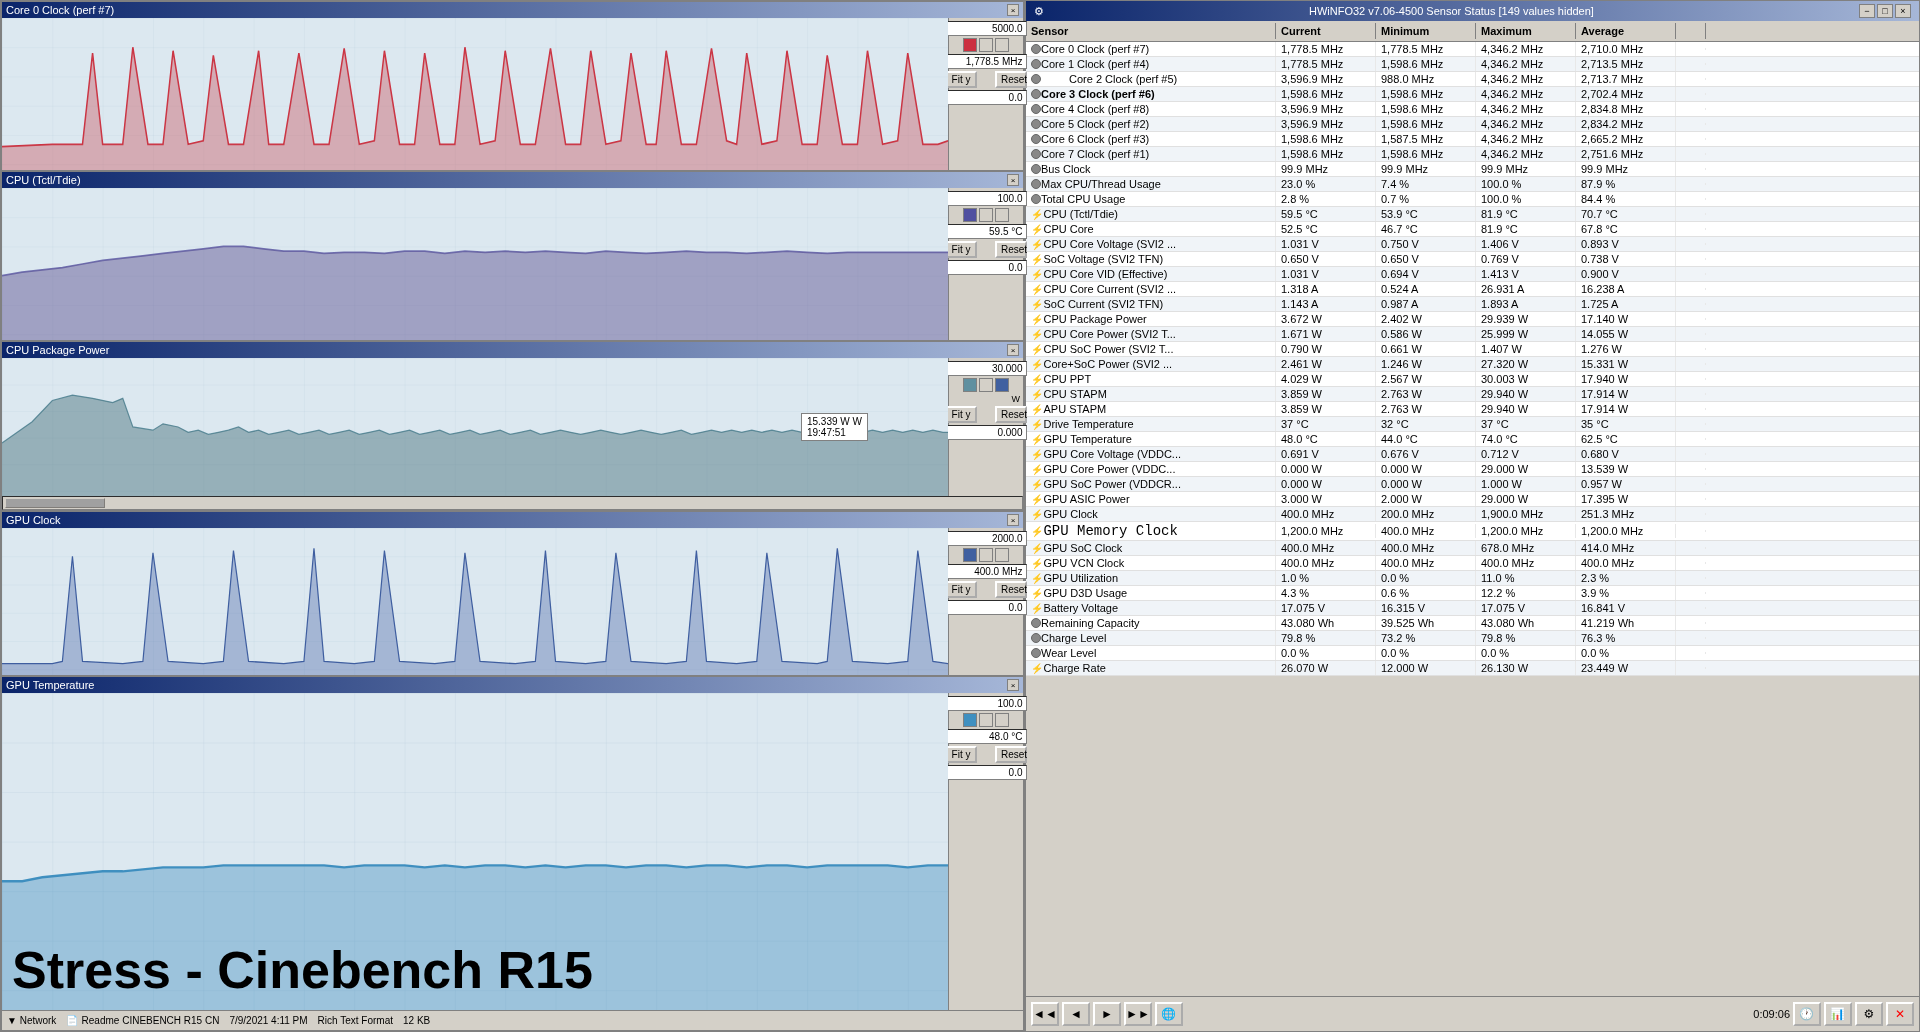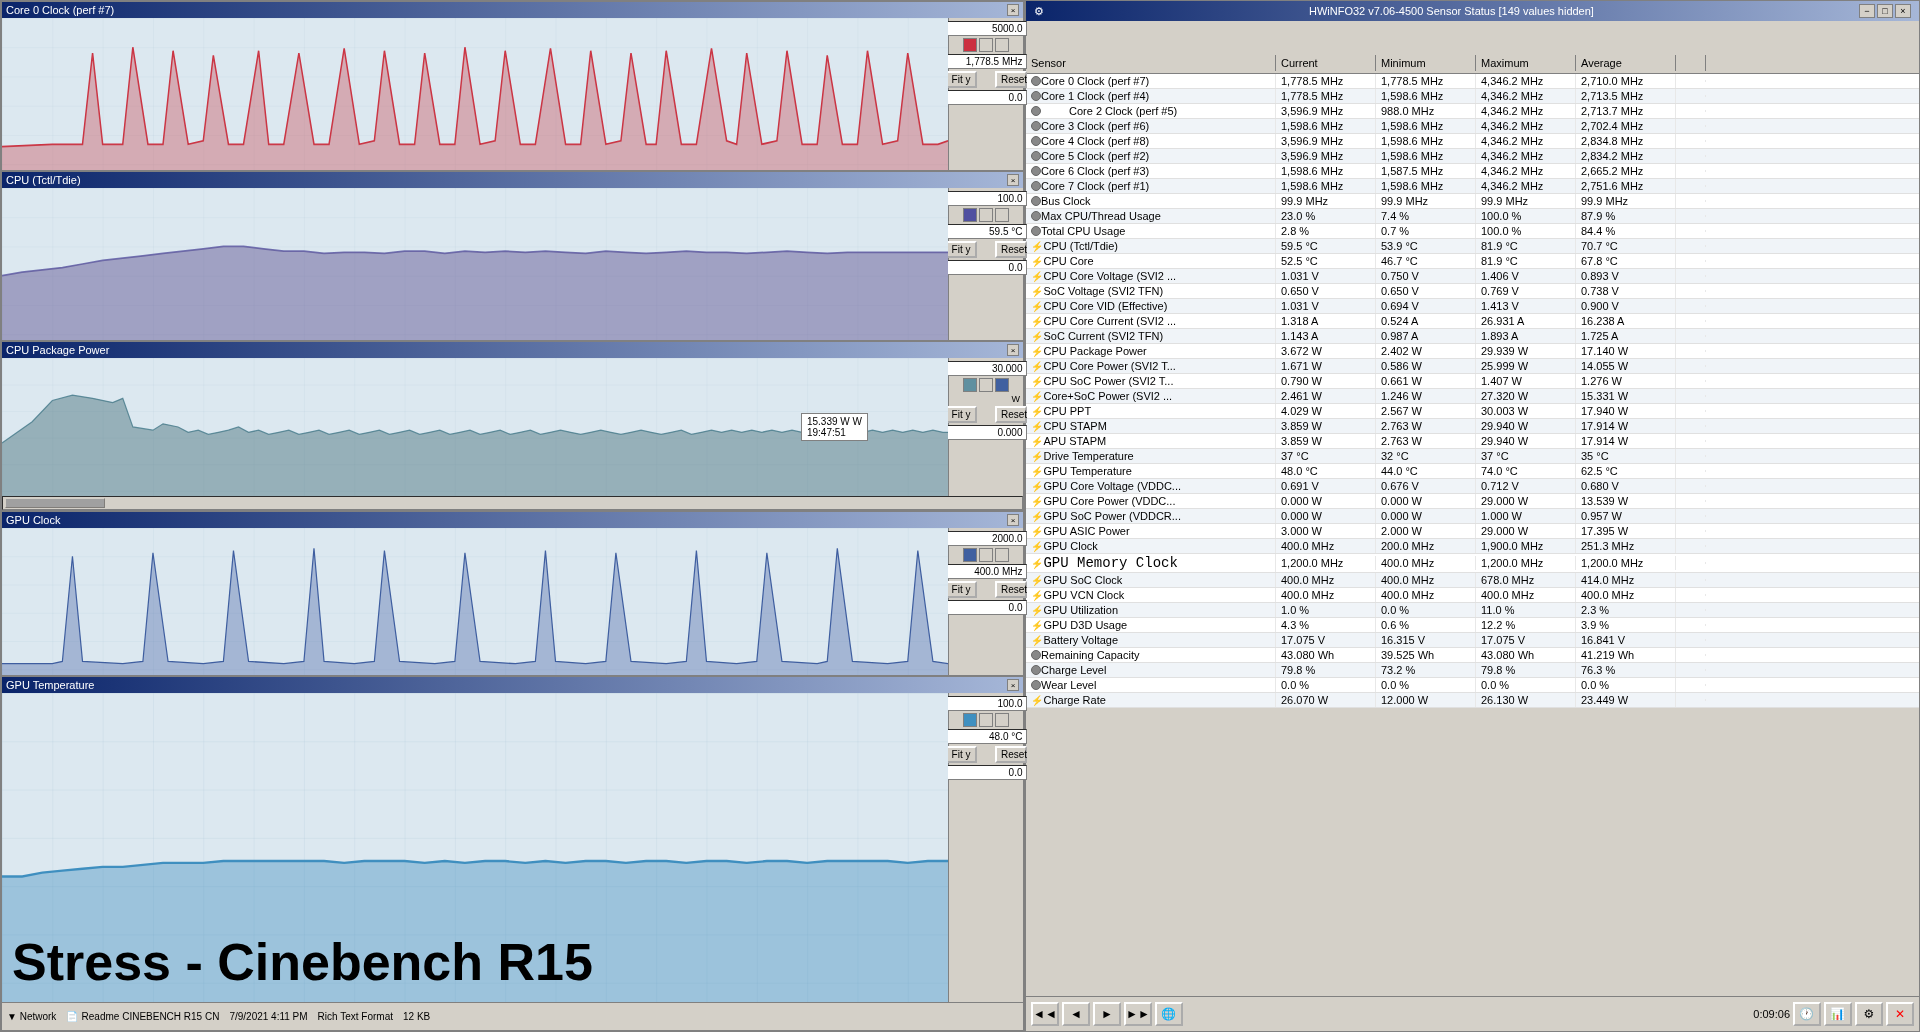--- a/index.html
+++ b/index.html
@@ -122,21 +122,21 @@
       padding: 2px 5px;
       font-size: 10px;
       right: 80px;
       top: 50%;
       transform: translateY(-50%);
       z-index: 10;
     }
     
     
     .bottom-bar {
-      height: 28px;
+      height: 20px;
       background: #d4d0c8;
       border-top: 1px solid #808080;
       display: flex;
       align-items: center;
       padding: 0 5px;
       font-size: 10px;
       gap: 10px;
     }
     
     
@@ -192,24 +192,23 @@
     .table-header {
       display: grid;
       grid-template-columns: 250px 100px 100px 100px 100px 30px;
       background: #d4d0c8;
       border-bottom: 1px solid #808080;
       padding: 2px 0;
     }
     
     .th {
       padding: 2px 5px;
-      font-weight: normal;
+      font-weight: bold;
       border-right: 1px solid #808080;
       font-size: 11px;
-      margin-top: 32px;
     }
     
     .table-body {
       flex: 1;
       overflow-y: auto;
       overflow-x: hidden;
     }
     
     .table-row {
       display: grid;
@@ -543,21 +542,21 @@
         </div>
     <div class="td">3,596.9 MHz</div>
     <div class="td">988.0 MHz</div>
     <div class="td">4,346.2 MHz</div>
     <div class="td">2,713.7 MHz</div>
     <div class="td"></div>
   </div>
       <div class="table-row">
     <div class="td sensor-name">
           <span style="display:inline-block;width:10px;height:10px;border-radius:50%;background:#888;border:1px solid #666;vertical-align:middle;"></span> 
-          <span style="font-size:11px;">Core 3 Clock (perf #6)</span>
+          <span style="font-size:11px;font-weight:bold;">Core 3 Clock (perf #6)</span>
         </div>
     <div class="td">1,598.6 MHz</div>
     <div class="td">1,598.6 MHz</div>
     <div class="td">4,346.2 MHz</div>
     <div class="td">2,702.4 MHz</div>
     <div class="td"></div>
   </div>
       <div class="table-row">
     <div class="td sensor-name">
           <span style="display:inline-block;width:10px;height:10px;border-radius:50%;background:#888;border:1px solid #666;vertical-align:middle;"></span> 

